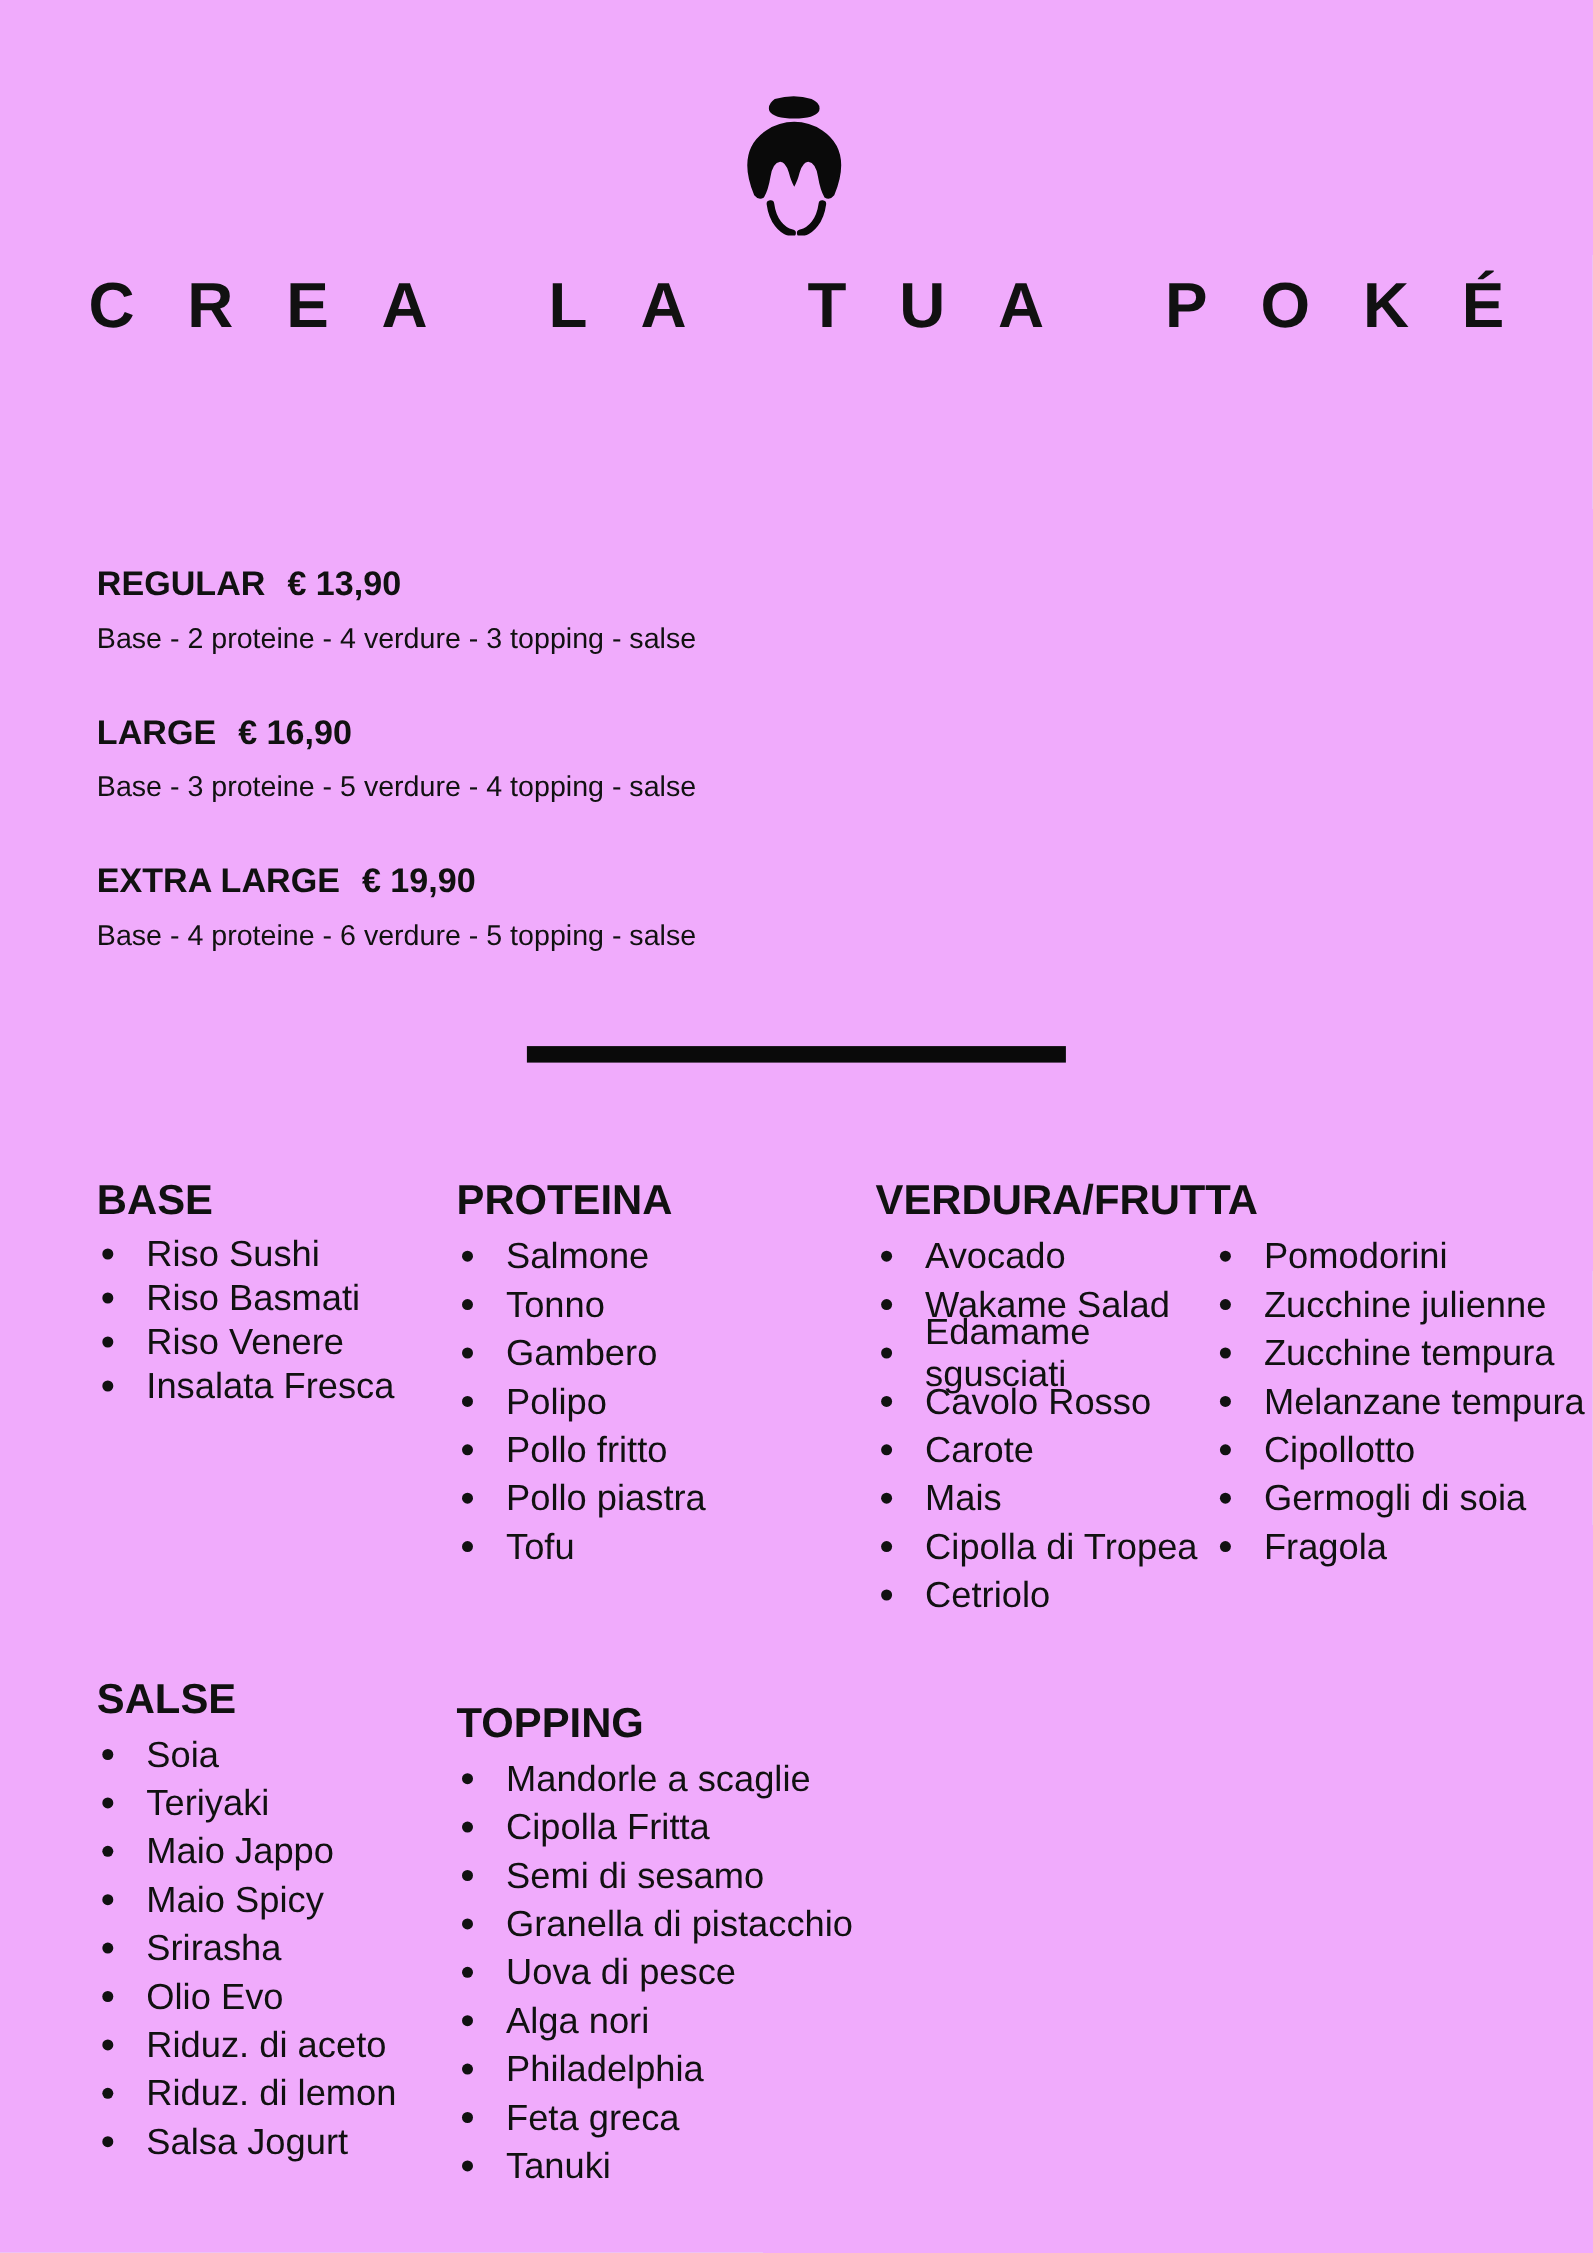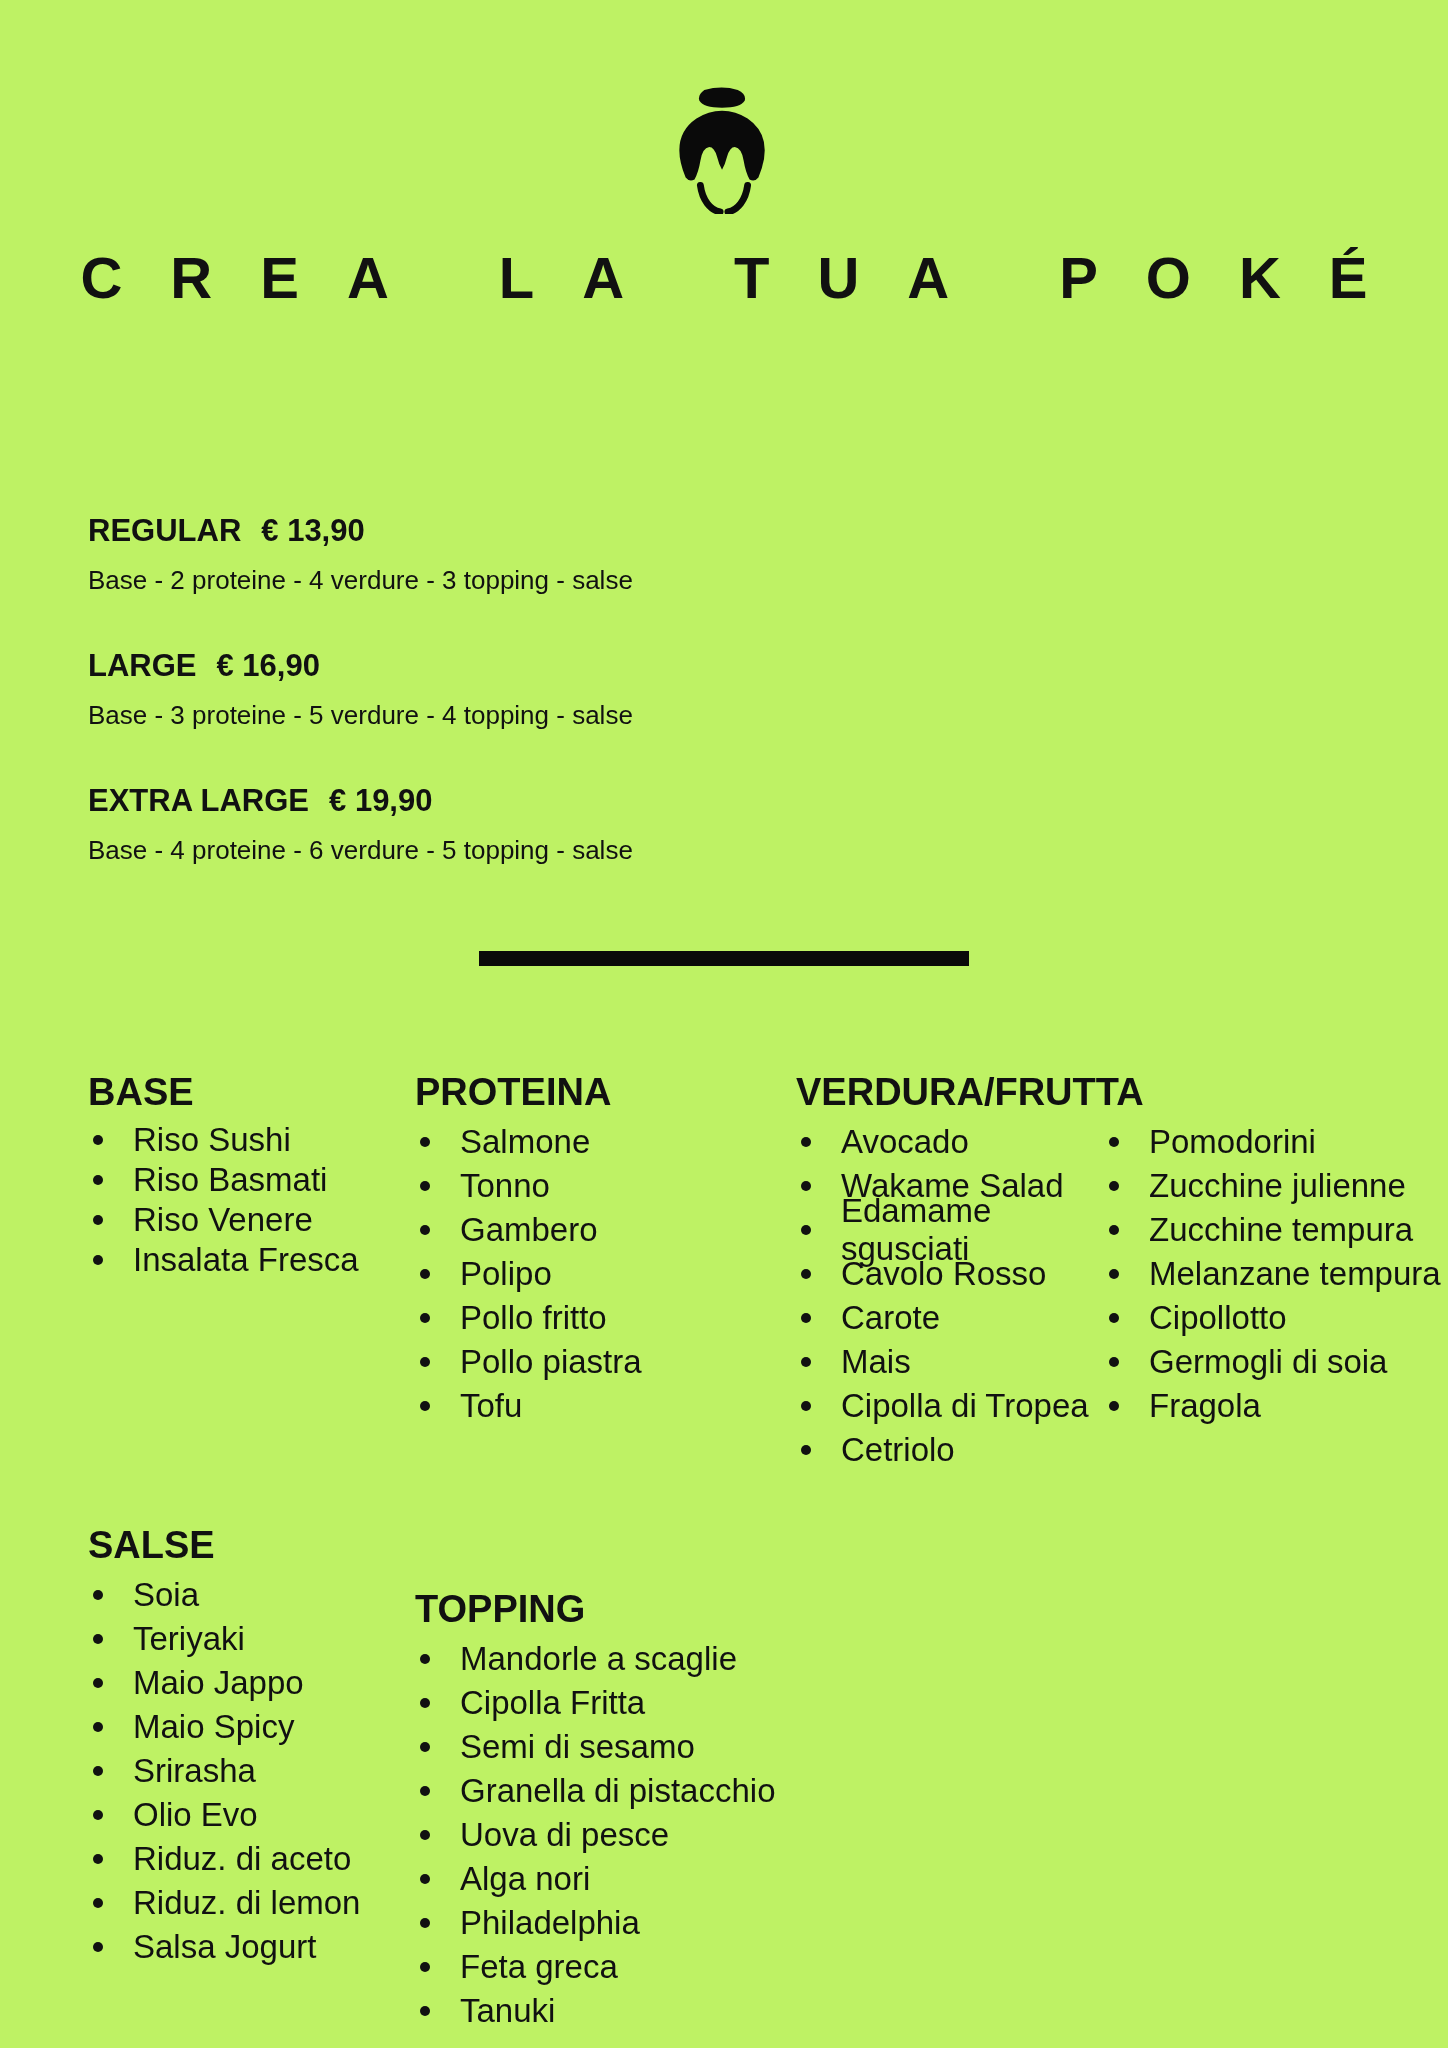--- a/index.html
+++ b/index.html
@@ -1,20 +1,20 @@
 <!DOCTYPE html>
 <html><head>
 <meta charset="utf-8">
 <style>
   html,body{margin:0;padding:0;background:#e8e8e8;}
   .page{
     position:relative;
     width:1448px;height:2048px;
     margin:0 auto;
-    background:#bef264;
+    background:#f0abfc;
     color:#111111;
     font-family:"Liberation Sans","DejaVu Sans",sans-serif;
     overflow:hidden;
   }
   
   .logo{position:absolute;top:86px;left:50%;transform:translateX(-50%);}
   
   .title{
     position:absolute;top:244px;left:0;right:0;
     text-align:center;white-space:nowrap;
@@ -41,21 +41,21 @@
   
   .list-col{position:absolute;}
   .list-col h3{margin:0 0 11px 0;font-size:38px;font-weight:bold;line-height:34px;}
   .list-col ul{list-style:none;margin:0;padding:0 0 0 5px;}
   .list-col li{display:flex;align-items:center;height:44px;font-size:33px;}
   #base{left:88px;top:1075px;}
   #base li{height:40px;}
   #proteina{left:415px;top:1075px;}
   #verdura{left:796px;top:1075px;}
   #salse{left:88px;top:1528px;}
-  #topping{left:415px;top:1592px;}
+  #topping{left:415px;top:1550px;}
   .cols{display:flex;}
   .cols ul:first-child{width:300px;}
   .cols ul:last-child{padding-left:8px;}
   .bullet{width:10px;height:10px;border-radius:50%;background:#111;margin-right:30px;flex:none;}
 </style>
 </head>
 <body>
 
 <div class="page">
 

